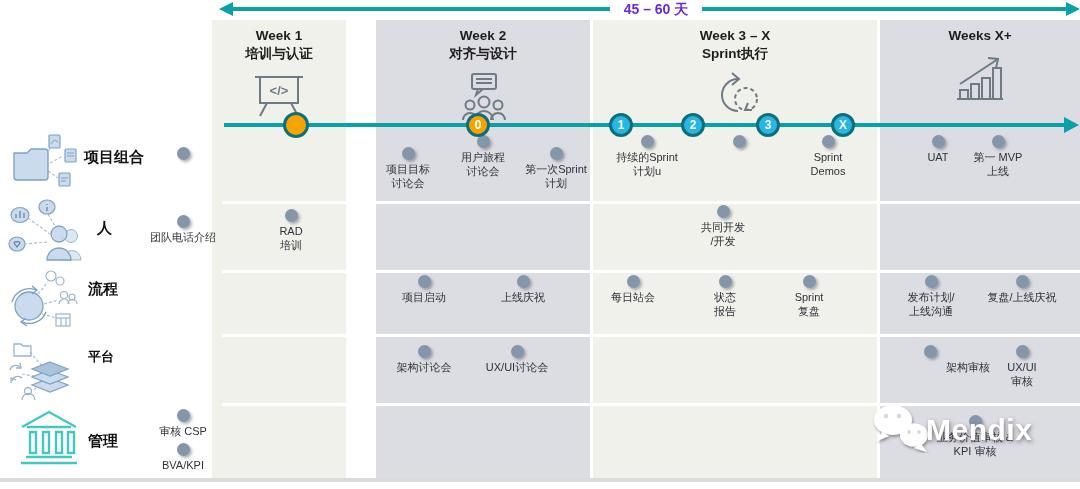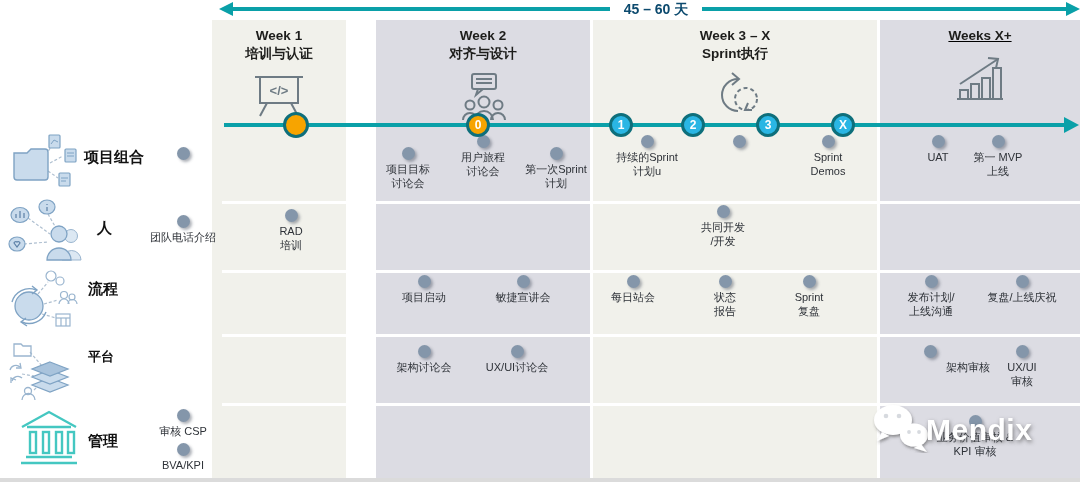--- a/index.html
+++ b/index.html
@@ -6,39 +6,39 @@
   #canvas{position:relative;width:1080px;height:489px;background:#ffffff;
           font-family:"Liberation Sans",sans-serif;overflow:hidden;}
 
   
   .col{position:absolute;top:20px;height:458px;z-index:1;}
   .col.light{background:#f1f1eb;}
   .col.dark{background:#dcdce3;}
   #col1{left:212px;width:134px;}
   #col2{left:376px;width:214px;}
   #col3{left:593px;width:284px;}
-  #col4{left:880px;width:200px;text-decoration:underline;}
+  #col4{left:880px;width:200px;}
   .col-header{text-align:center;padding-top:7px;font-weight:bold;font-size:13.5px;
               color:#1d1d1b;line-height:1.35;}
   .col-icon{display:flex;justify-content:center;margin-top:9px;}
 
   
   .row-sep{position:absolute;left:222px;width:858px;height:3px;background:#fff;z-index:2;}
   #sep1{top:201px;}#sep2{top:270px;}#sep3{top:334px;}#sep4{top:403px;}
 
   
   .dur-line{position:absolute;top:7px;height:4px;background:#0aa0a8;z-index:2;}
   #durL{left:232px;width:378px;}
   #durR{left:702px;width:366px;}
   .dur-head{position:absolute;top:2px;width:0;height:0;z-index:2;
             border-top:7px solid transparent;border-bottom:7px solid transparent;}
   #durHeadL{left:219px;border-right:14px solid #0aa0a8;}
   #durHeadR{left:1066px;border-left:14px solid #0aa0a8;}
   .dur-label{position:absolute;left:608px;top:1px;width:96px;text-align:center;
-             font-size:14px;font-weight:bold;color:#0c4a6e;z-index:2;}
+             font-size:14px;font-weight:bold;color:#6d28d9;z-index:2;}
 
   
   .timeline-line{position:absolute;left:224px;top:123px;width:842px;height:4px;
                  background:#0aa0a8;z-index:3;}
   .timeline-head{position:absolute;left:1064px;top:117px;width:0;height:0;z-index:3;
                  border-top:8px solid transparent;border-bottom:8px solid transparent;
                  border-left:15px solid #0aa0a8;}
   .marker{position:absolute;z-index:4;width:18px;height:18px;border-radius:50%;
           border:3px solid #0e6f7b;display:flex;align-items:center;justify-content:center;
           color:#fff;font-weight:bold;font-size:12px;line-height:1;}
@@ -370,21 +370,21 @@
       </div>
       <div class="milestone" style="left: 364px; top: 275px;">
         <div class="ms-dot"></div>
         <div class="ms-label">
           <div>项目启动</div>
         </div>
       </div>
       <div class="milestone" style="left: 463px; top: 275px;">
         <div class="ms-dot"></div>
         <div class="ms-label">
-          <div>敏捷宣讲会</div>
+          <div>上线庆祝</div>
         </div>
       </div>
       <div class="milestone" style="left: 573px; top: 275px;">
         <div class="ms-dot"></div>
         <div class="ms-label">
           <div>每日站会</div>
         </div>
       </div>
       <div class="milestone" style="left: 665px; top: 275px;">
         <div class="ms-dot"></div>

